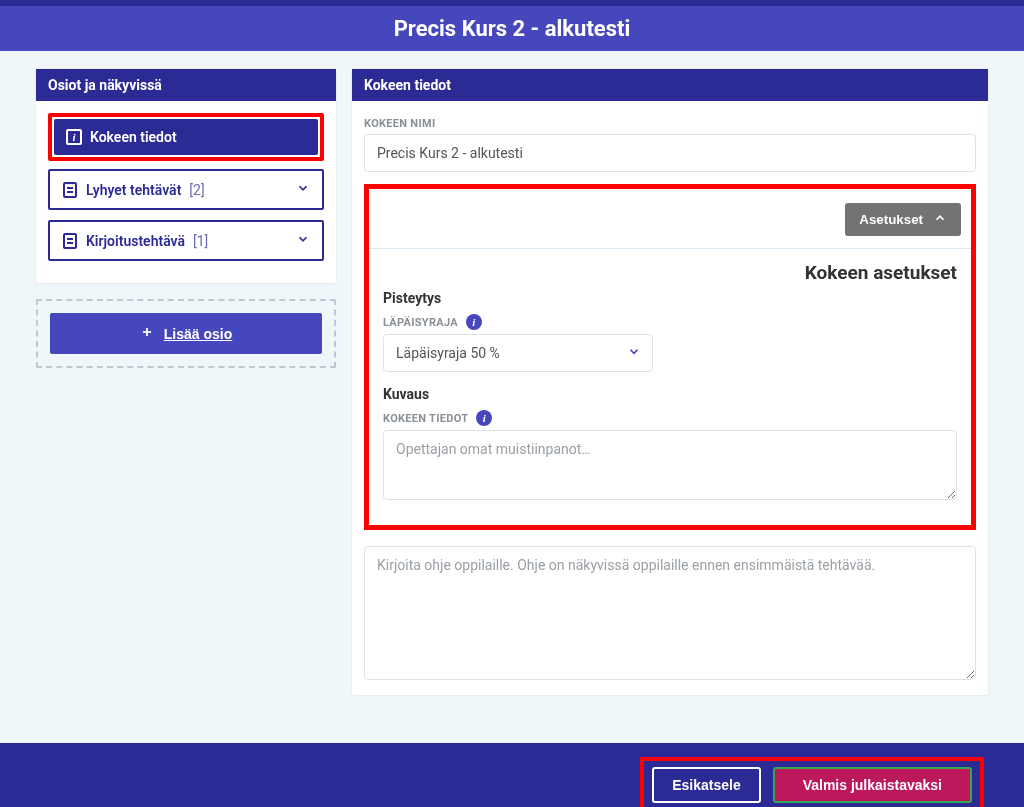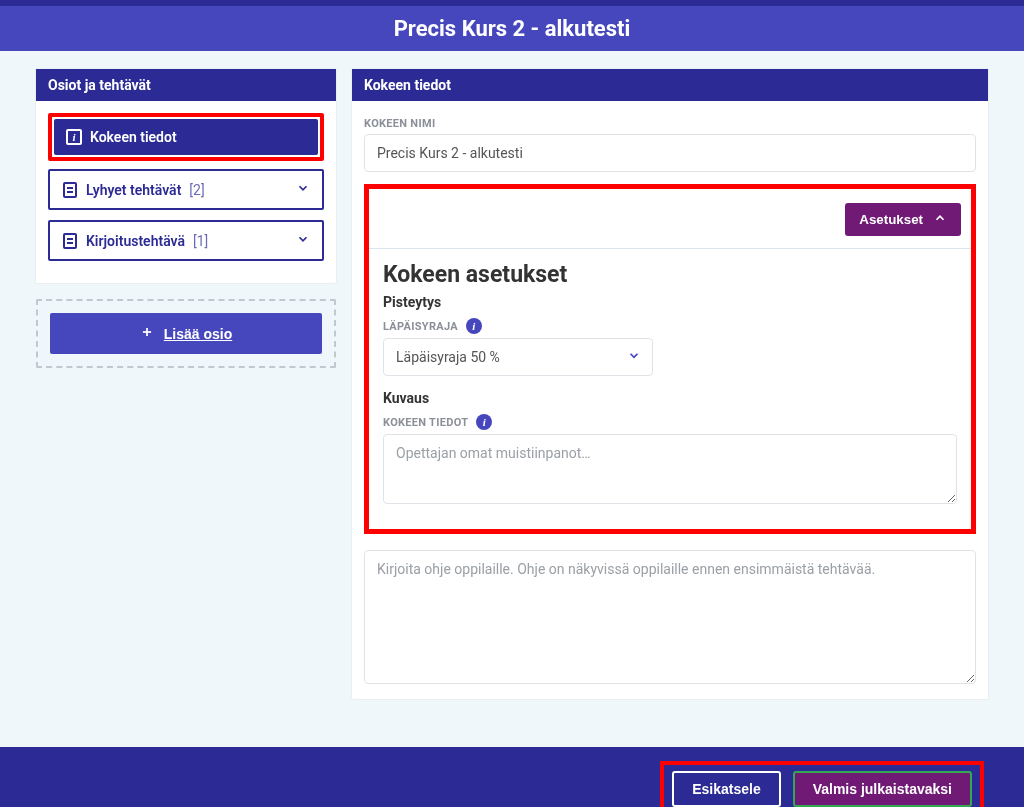--- a/index.html
+++ b/index.html
@@ -133,32 +133,32 @@
   .settings-block {
     border: 5px solid #f00;
     margin-top: 12px;
     padding: 0;
     background:#fff;
   }
   .settings-top {
     display:flex; justify-content:flex-end; padding: 14px 10px 12px;
   }
   .settings-toggle {
-    background: #701a75;
+    background: #737373;
     color: #fff;
     border: none;
     padding: 8px 14px;
     font-weight: 700;
     border-radius: 3px;
     cursor: pointer;
     display:flex;align-items:center;gap:10px;
   }
   .settings-divider { height:1px; background:#d8e6ef; }
   .settings-body { padding: 12px 14px 22px; }
-  .settings-body h3 { font-size: 23px; font-weight:700; margin-bottom:4px; }
+  .settings-body h3 { font-size: 19px; font-weight:700; margin-bottom:4px;text-align:right; }
   .settings-body .sub { font-weight:700; font-size:14px; margin: 6px 0 8px; }
   .info-dot {
     width:16px;height:16px;border-radius:50%;background:#4647BC;color:#fff;
     display:inline-flex;align-items:center;justify-content:center;
     font-family: Georgia, serif; font-style: italic; font-size:11px; font-weight:700;
   }
   .select-wrap { position:relative; width: 270px; }
   .select-wrap .chev {
     position:absolute; right:12px; top:50%; transform:translateY(-50%);
     color:#4647BC; pointer-events:none;
@@ -181,42 +181,42 @@
     background: transparent;
     border: 2px solid #fff;
     color: #fff;
     padding: 8px 18px;
     font-weight:700;
     border-radius:3px;
     cursor:pointer;
     font-size:14px;
   }
   .btn-green {
-    background: #701a75;
+    background: #be185d;
     border: 2px solid #34a853;
     color: #fff;
-    padding: 8px 18px;
+    padding: 8px 28px;
     font-weight:700;
     border-radius:3px;
     cursor:pointer;
     font-size:14px;
   }
   ::placeholder { color:#9aa0a6; }
 </style>
 </head>
 <body>
 
 <div class="top-strip"></div>
 <div class="page-title-bar">Precis Kurs 2 - alkutesti</div>
 
 <div class="content">
 
   <div class="left-col">
     <div class="panel">
-      <div class="panel-header">Osiot ja tehtävät</div>
+      <div class="panel-header">Osiot ja näkyvissä</div>
       <div class="panel-body">
 
         <div class="hl-red">
           <div class="sidebar-item active">
             <span class="icon-box">
                 <span class="icon-info-sq">i</span>
               </span>
             <span>Kokeen tiedot</span>
           </div>
         </div>

